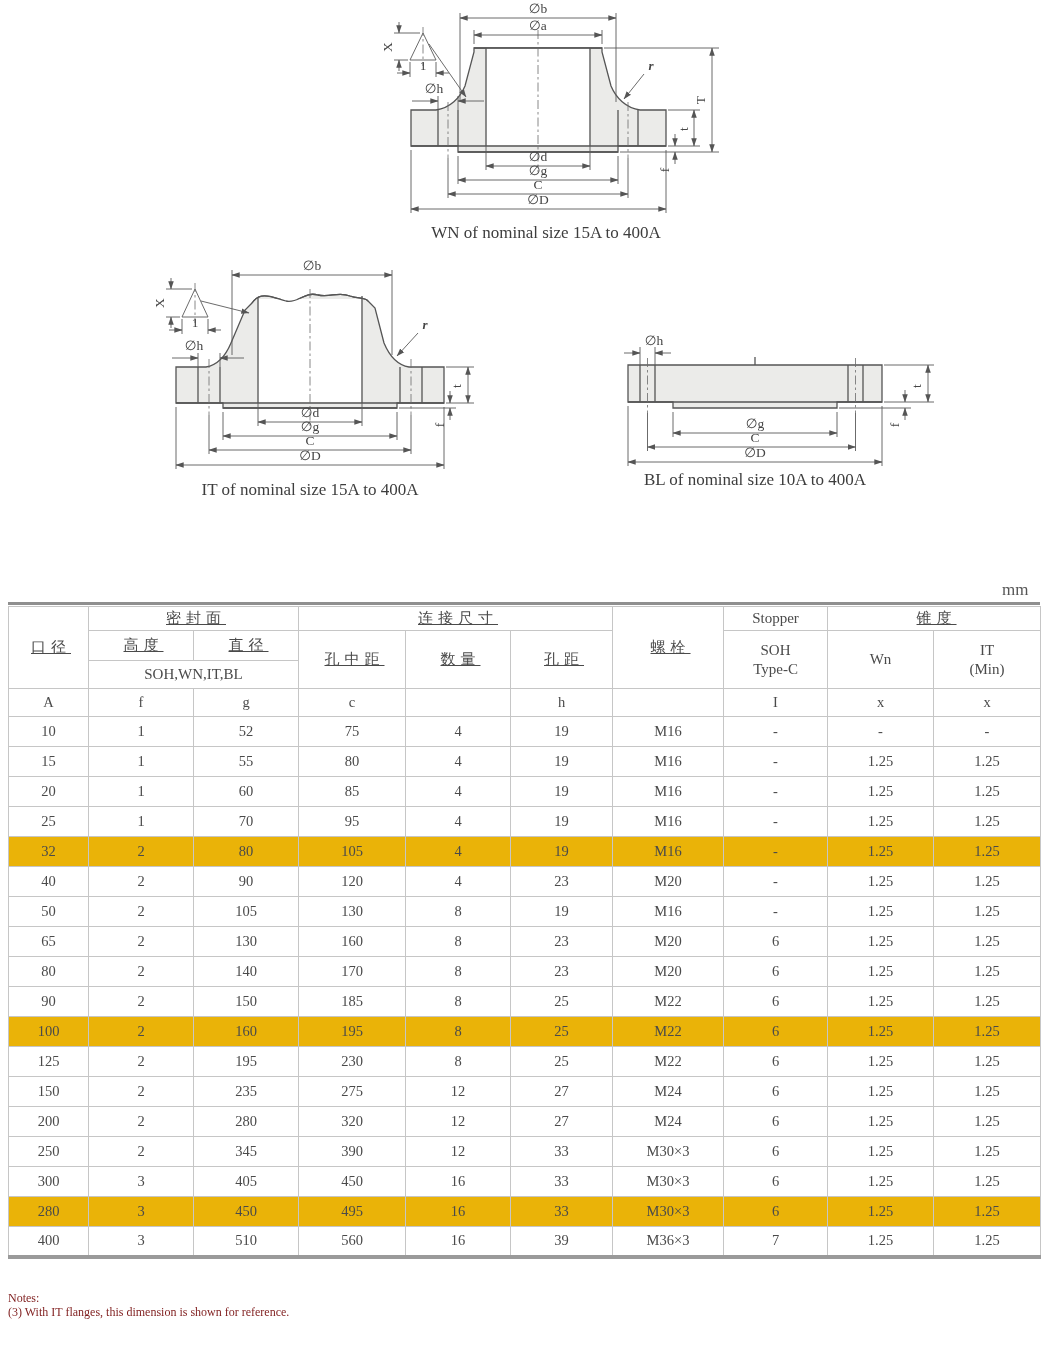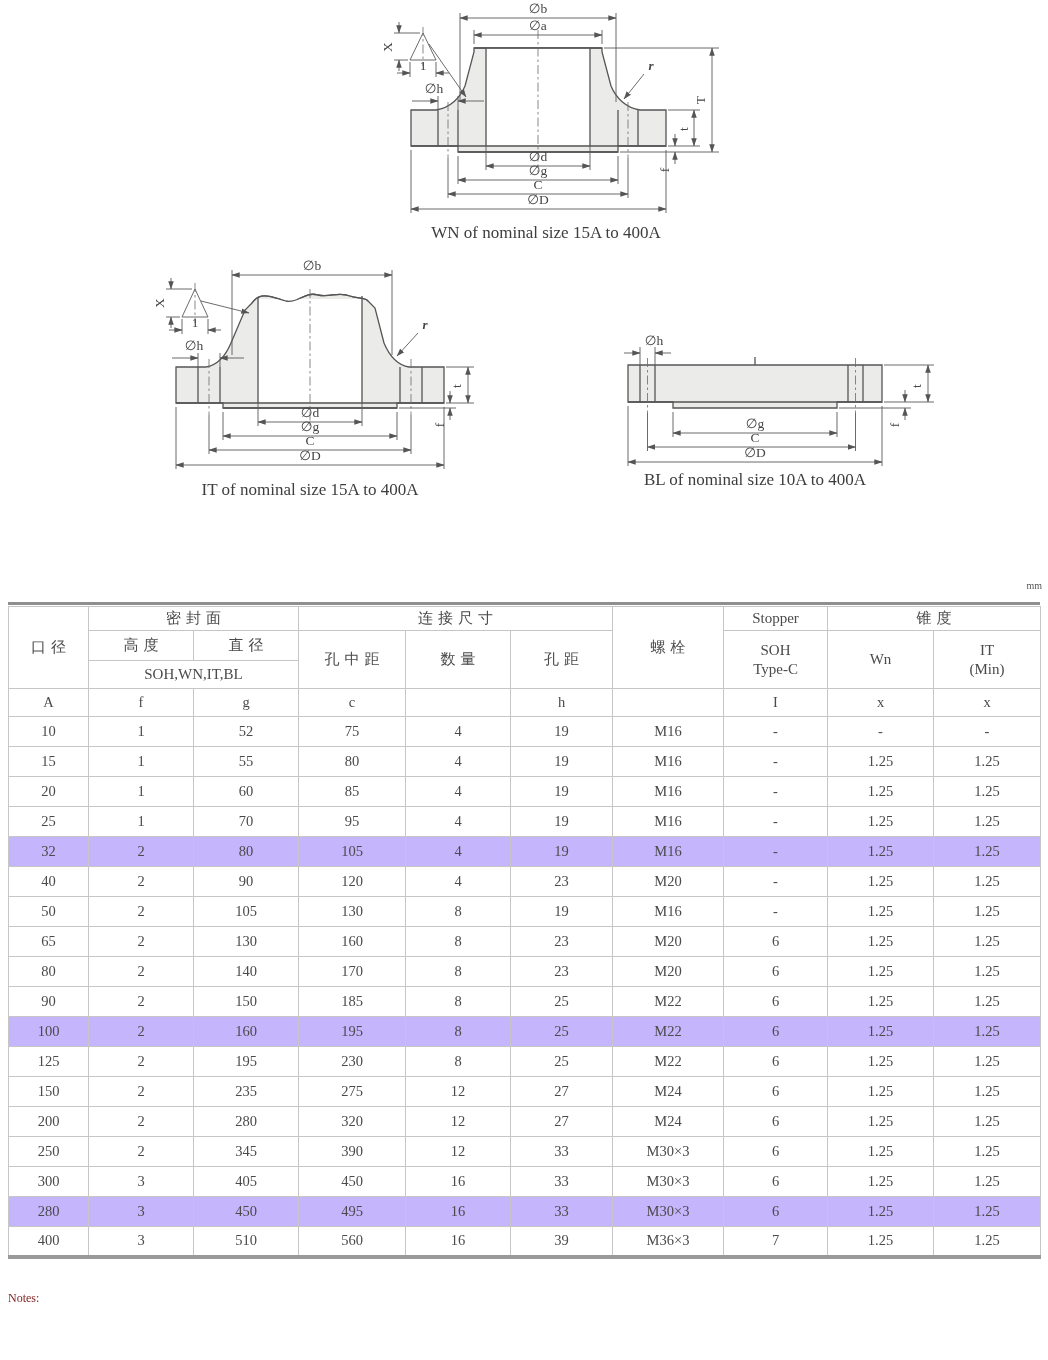--- a/index.html
+++ b/index.html
@@ -8,29 +8,29 @@
   svg{position:absolute;overflow:visible;}
   svg text{font-family:"Liberation Serif","DejaVu Serif",serif;fill:#454545;}
   .dl{font-size:13.5px;text-anchor:middle;}
   .rl{font-size:13px;font-style:italic;font-weight:bold;text-anchor:middle;}
   .cap{font-size:17px;text-anchor:middle;fill:#3d3d3d;}
   .main{stroke:#555;stroke-width:1.3;fill:none;}
   .fillp{stroke:#555;stroke-width:1.3;fill:#ebebe9;}
   .thin{stroke:#5a5a5a;stroke-width:.9;fill:none;}
   .cl{stroke:#6a6a6a;stroke-width:.8;fill:none;stroke-dasharray:9 3 2.5 3;}
   .wh{fill:#ffffff;stroke:none;}
-  .mm{position:absolute;left:1002px;top:580px;width:40px;text-align:right;font-size:10px;color:#555;}
+  .mm{position:absolute;left:1002px;top:580px;width:40px;font-size:17px;color:#555;}
   .spec-wrap{position:absolute;left:8px;top:602px;width:1032px;border-top:3px solid #8f8f8f;padding-top:1px;}
   table.spec{border-collapse:collapse;table-layout:fixed;width:1032px;border-top:1px solid #b9b9b9;
              border-bottom:4px solid #9a9a9a;}
   table.spec th,table.spec td{border:1px solid #c6c6c6;font-weight:normal;text-align:center;
              vertical-align:middle;font-size:15px;color:#4a4a4a;padding:0;overflow:hidden;}
   table.spec td{font-size:14.5px;}
-  tr.shaded td{background:#c4b5fd;}
-  .cjk{letter-spacing:5px;text-indent:5px;}
+  tr.shaded td{background:#eab308;}
+  .cjk{letter-spacing:5px;text-indent:5px;text-decoration:underline;}
   .pre{white-space:pre-line;line-height:1.25;}
   .r1{height:24px;} .r2{height:30px;margin-left:6px;} .r3{height:28px;} .r4{height:28px;}
   tbody tr{height:30px;}
   .notes{position:absolute;left:8px;top:1292px;font-size:12px;line-height:13.6px;color:#7f1d1d;}
 </style>
 </head>
 <body>
 
 <div class="page">
 
@@ -555,15 +555,16 @@
             <td>7</td>
             <td>1.25</td>
             <td>1.25</td>
           </tr>
         </tbody>
     </table>
   </div>
 
   <div class="notes">
     <div>Notes:</div>
+    <div>(3) With IT flanges, this dimension is shown for reference.</div>
   </div>
 
 </div>
 
 </body></html>

